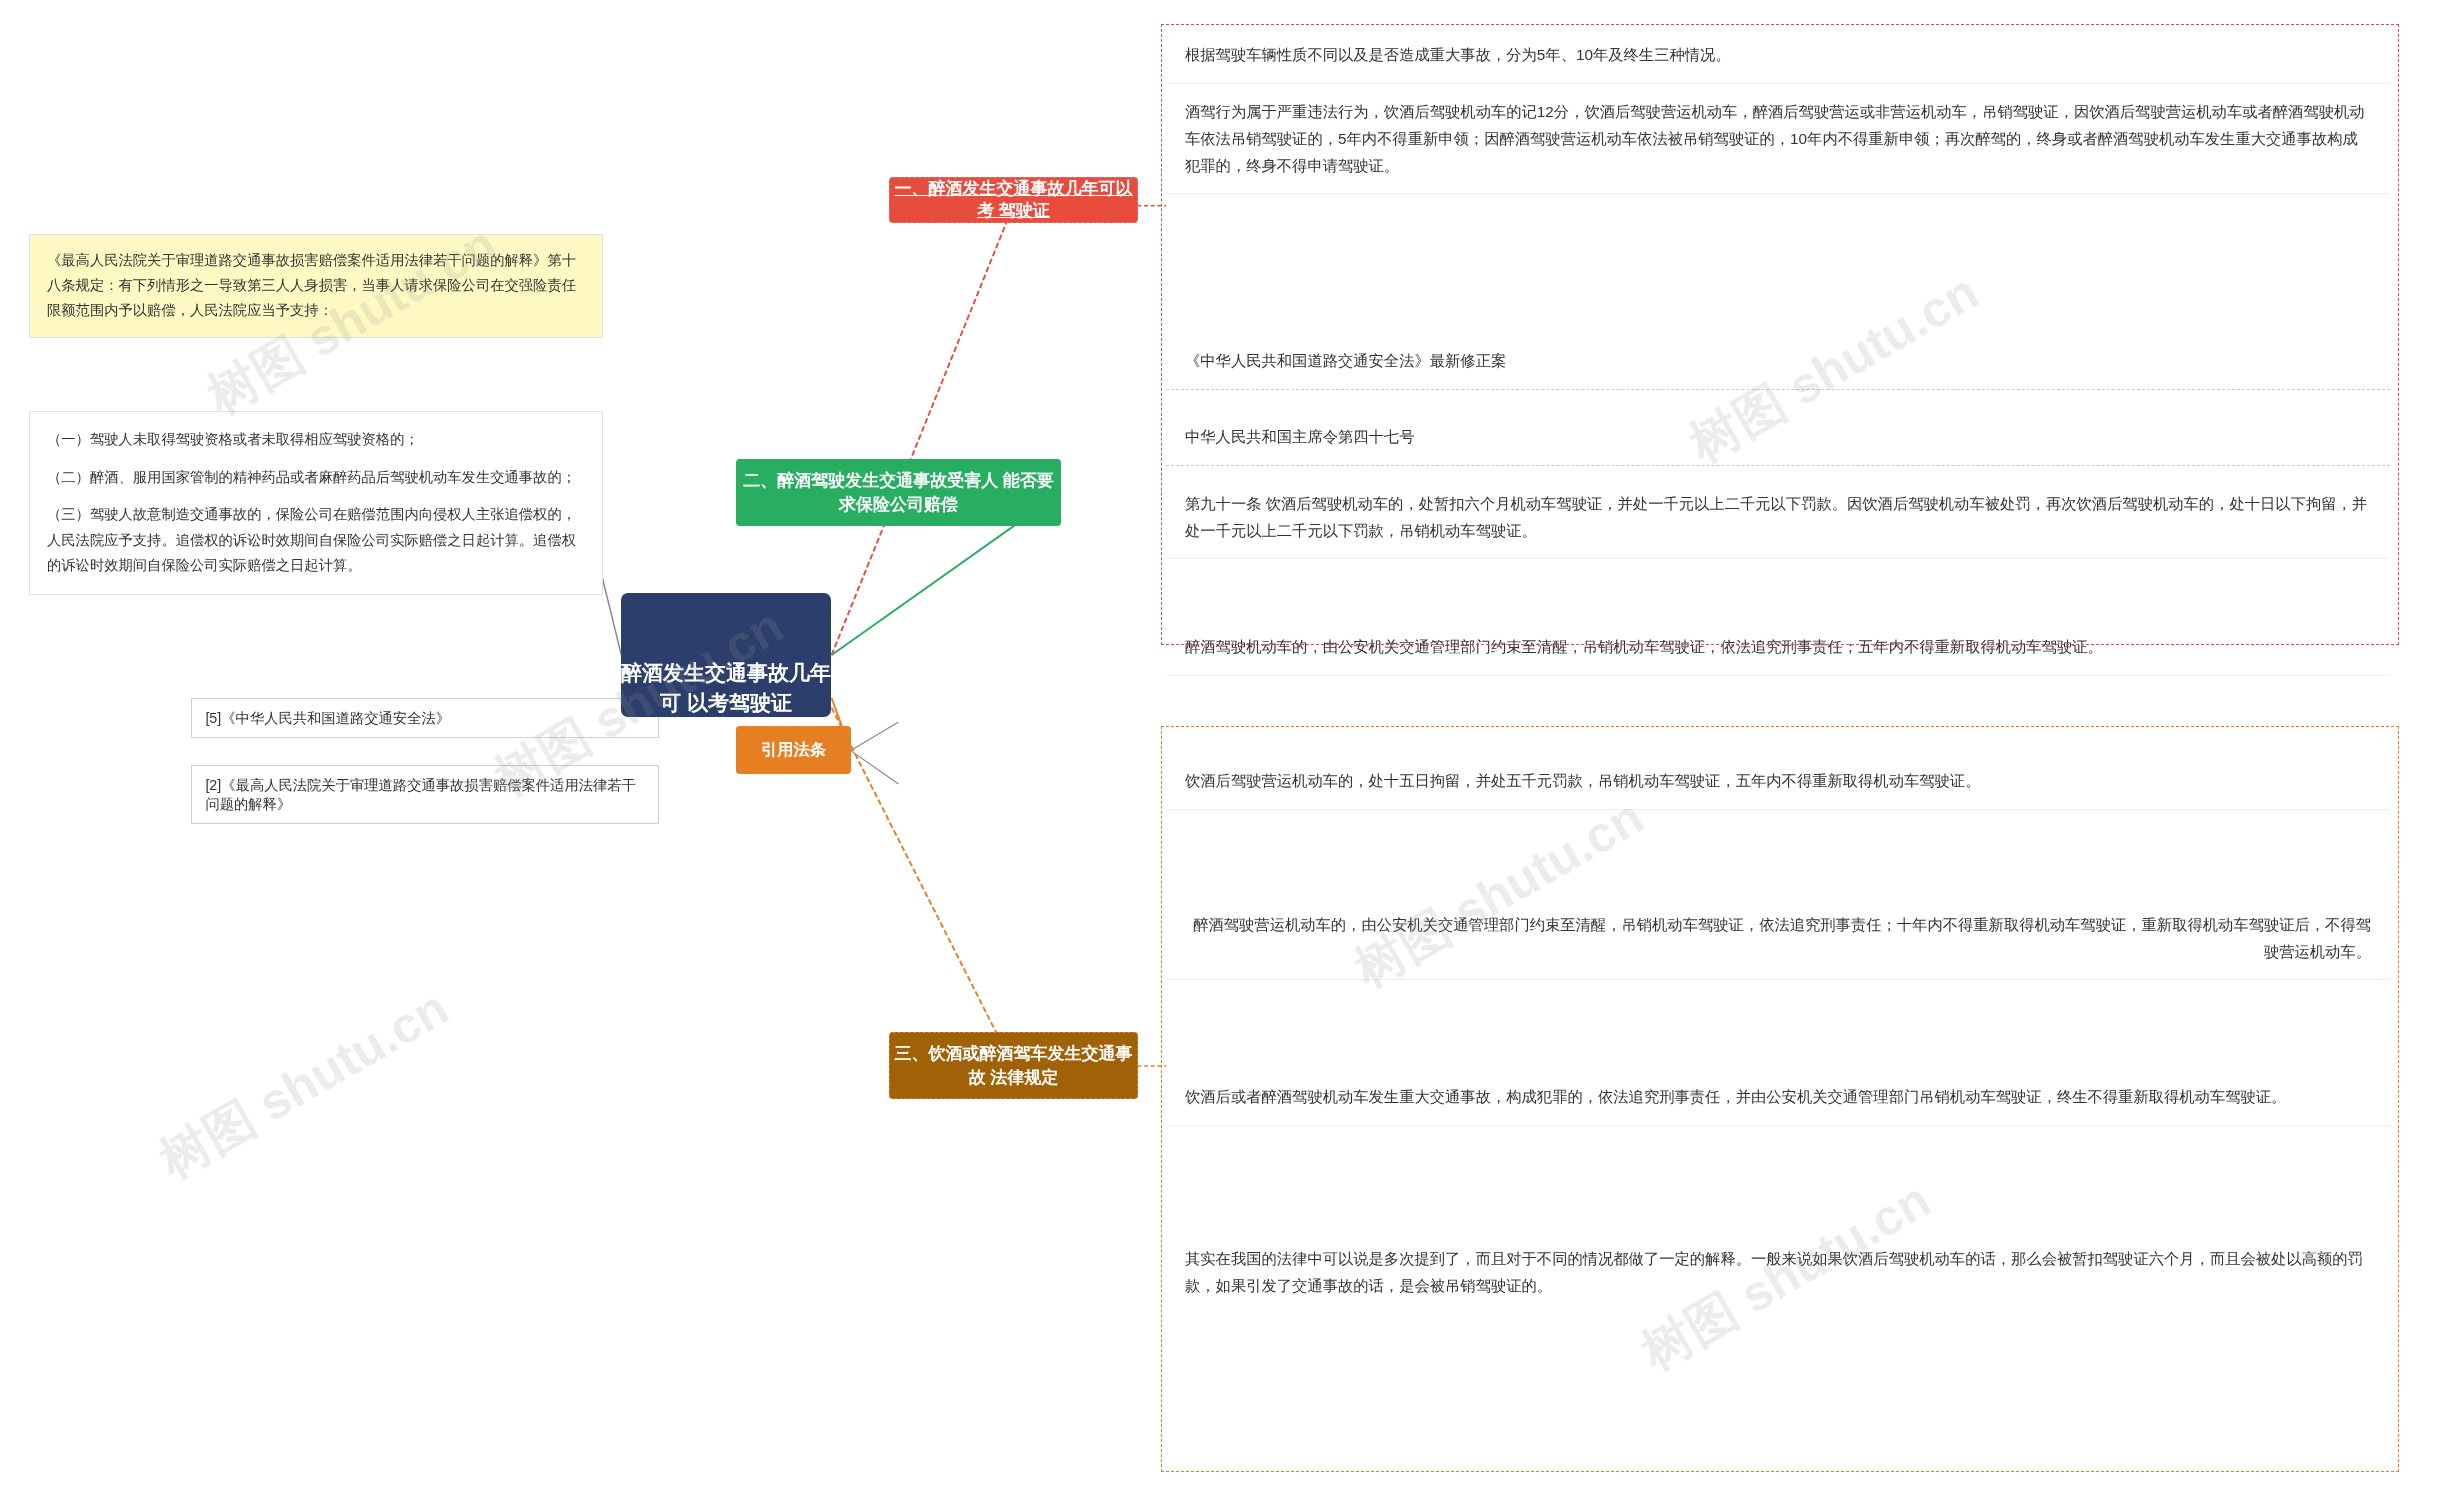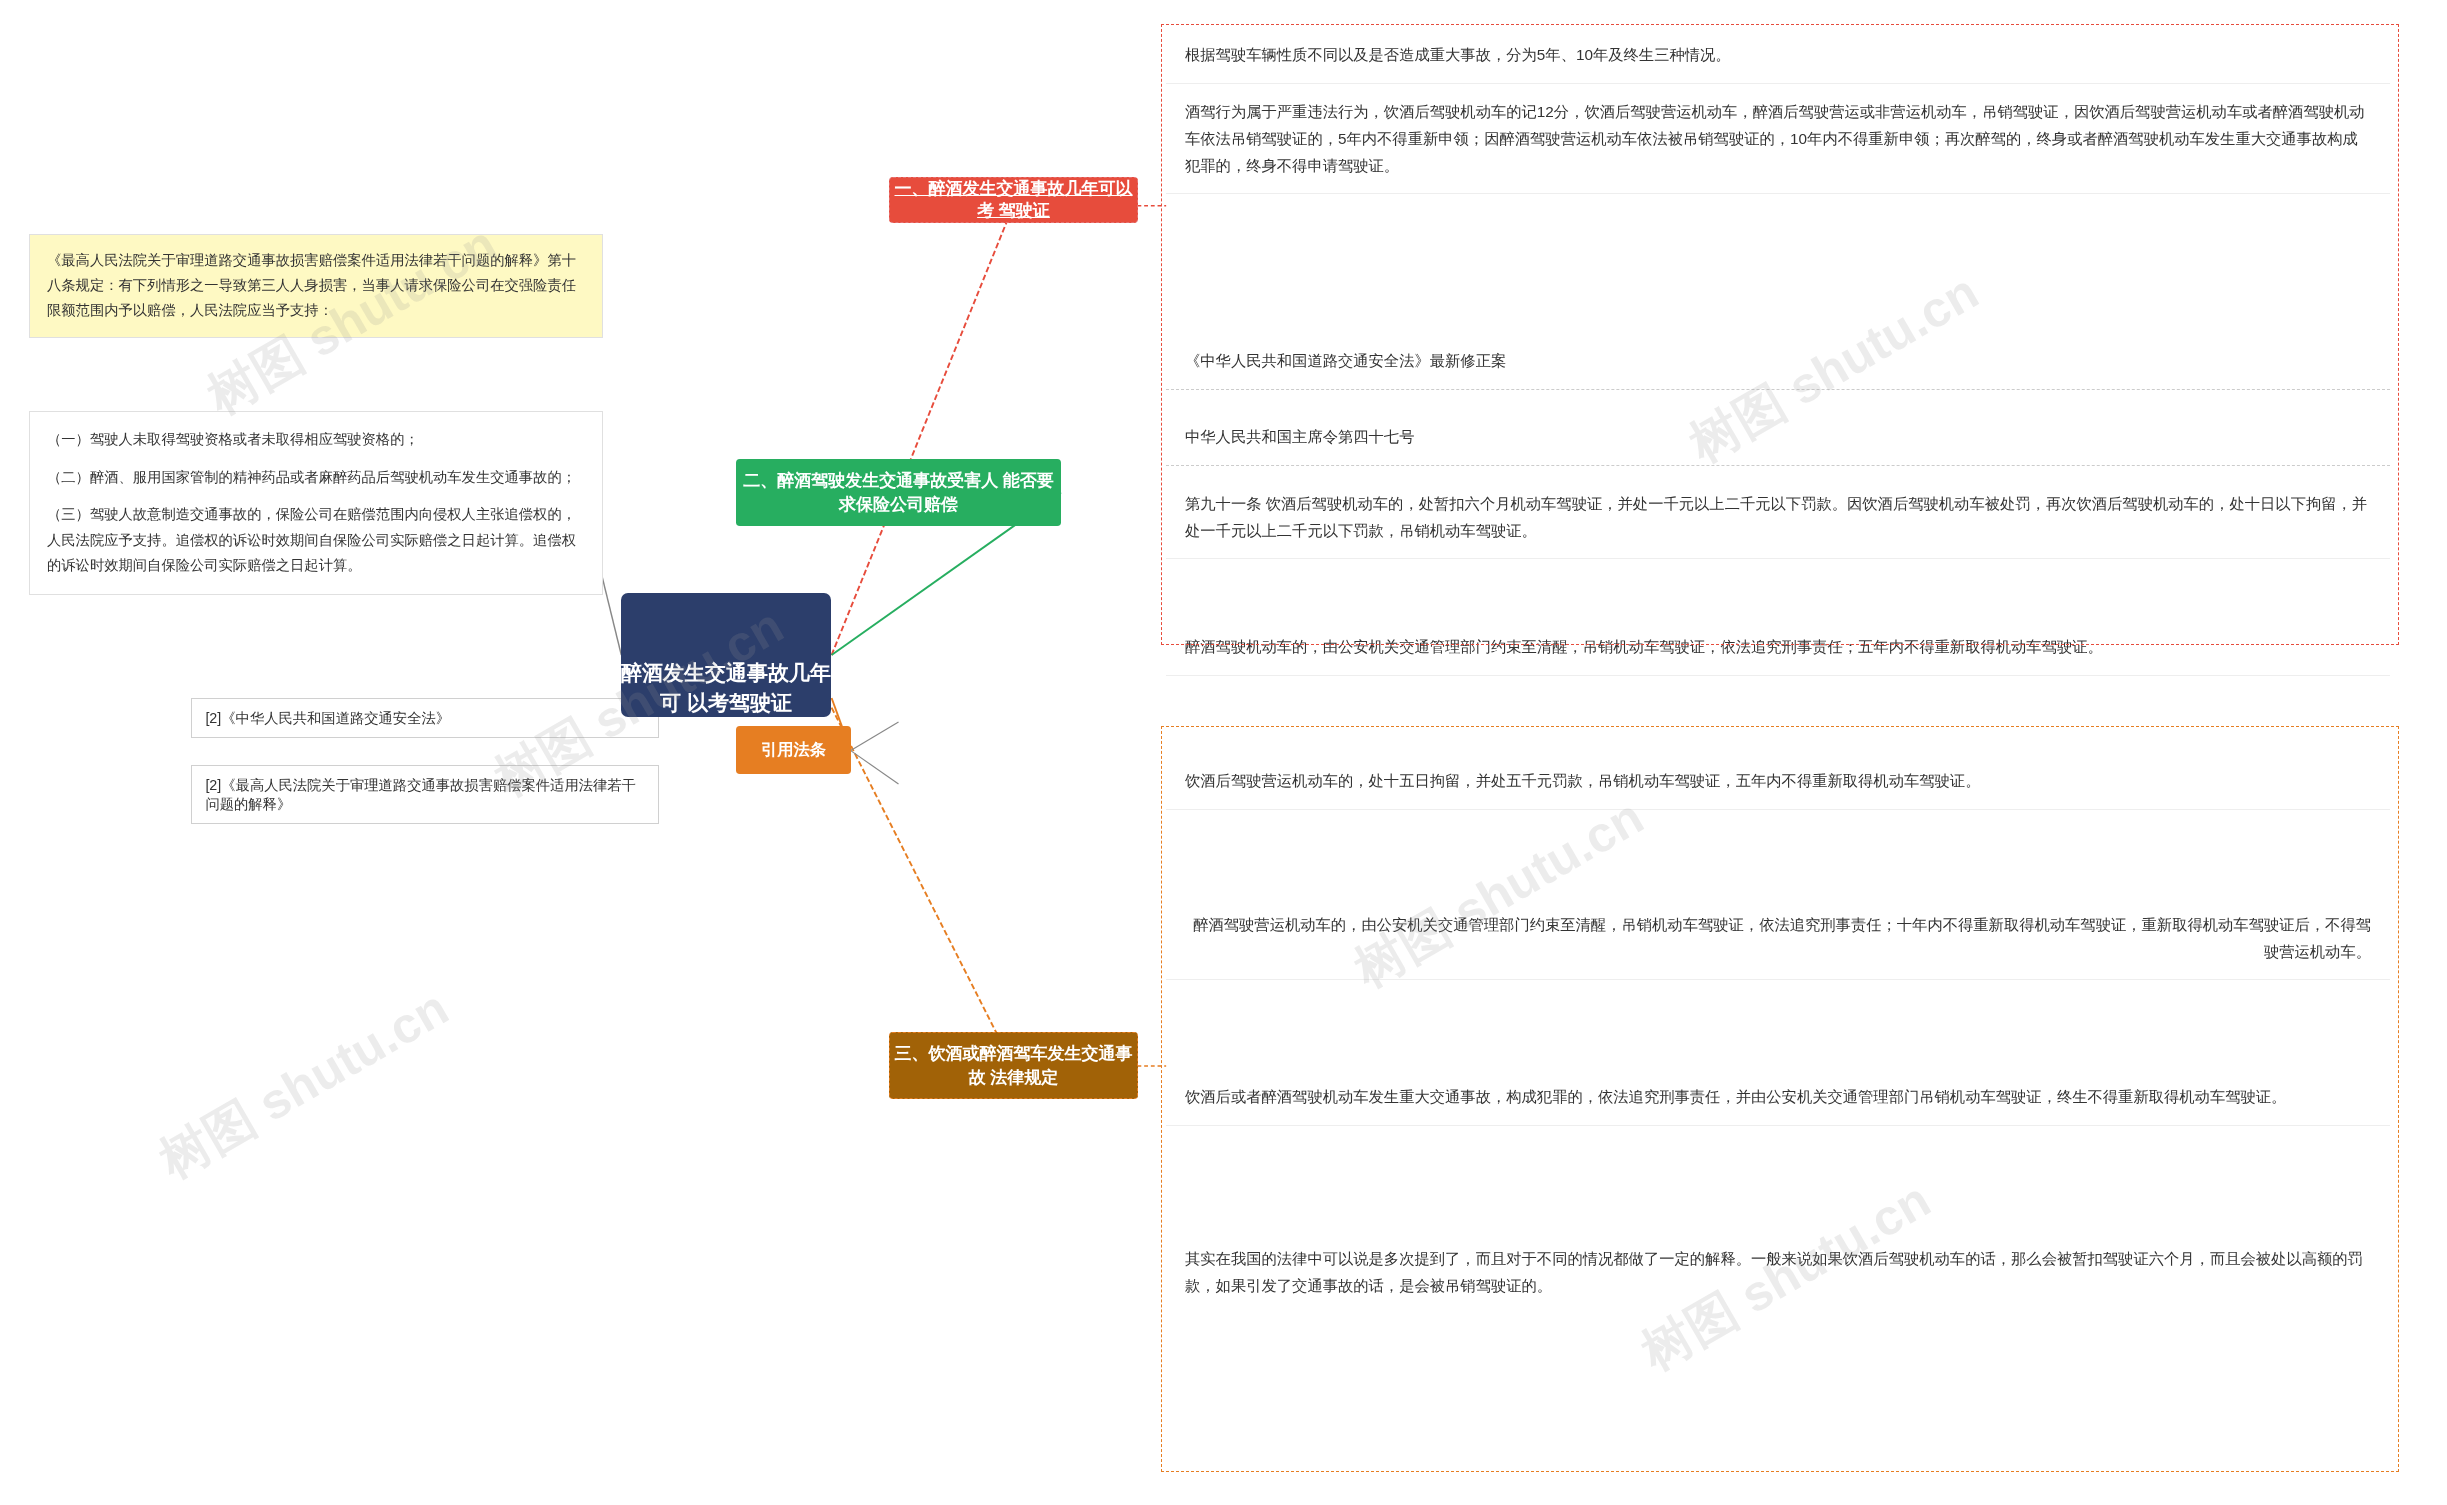--- a/index.html
+++ b/index.html
@@ -207,21 +207,21 @@
     </div>
     <div style="margin-bottom:11.5px;">
       <span>（二）醉酒、服用国家管制的精神药品或者麻醉药品后驾驶机动车发生交通事故的；</span>
     </div>
     <div>
       <span>（三）驾驶人故意制造交通事故的，保险公司在赔偿范围内向侵权人主张追偿权的，人民法院应予支持。追偿权的诉讼时效期间自保险公司实际赔偿之日起计算。追偿权的诉讼时效期间自保险公司实际赔偿之日起计算。</span>
     </div>
   </div>
 
   <div style="position:absolute;left:191px;top:698px;width:468px;border:1.4px solid #d0d0d0;background:#fff;padding:9.6px 13.4px;font-size:14.3px;color:#333;z-index:5;">
-    <span>[2]《中华人民共和国道路交通安全法》</span>
+    <span>[5]《中华人民共和国道路交通安全法》</span>
   </div>
 
   <div style="position:absolute;left:191px;top:765px;width:468px;border:1.4px solid #d0d0d0;background:#fff;padding:9.6px 13.4px;font-size:14.3px;color:#333;z-index:5;">
     <span>[2]《最高人民法院关于审理道路交通事故损害赔偿案件适用法律若干问题的解释》</span>
   </div>
 
   <div style="position:absolute;left:1166px;top:29px;width:1224px;padding:13.4px 19px;font-size:15.3px;line-height:1.75;color:#333;border-bottom:1px solid #eee;">
     <span>根据驾驶车辆性质不同以及是否造成重大事故，分为5年、10年及终生三种情况。</span>
   </div>
 

